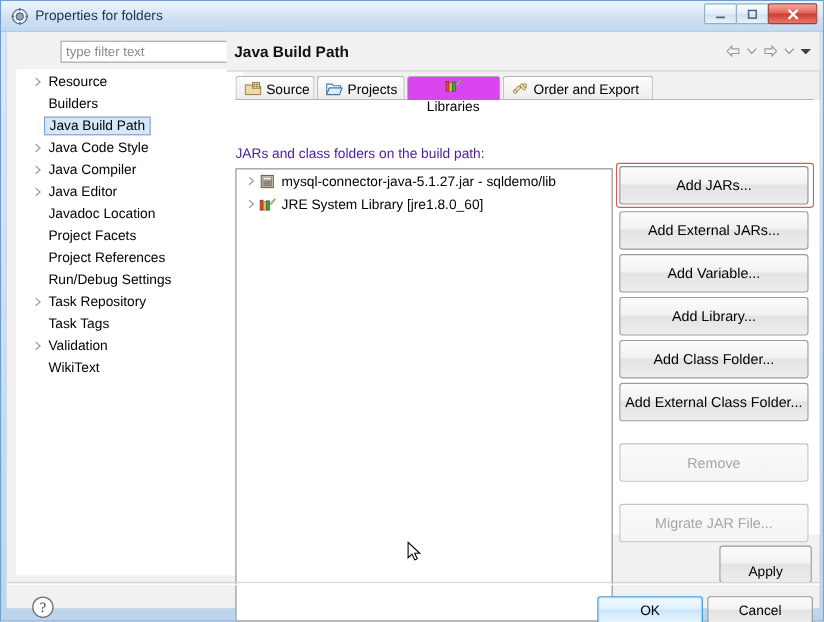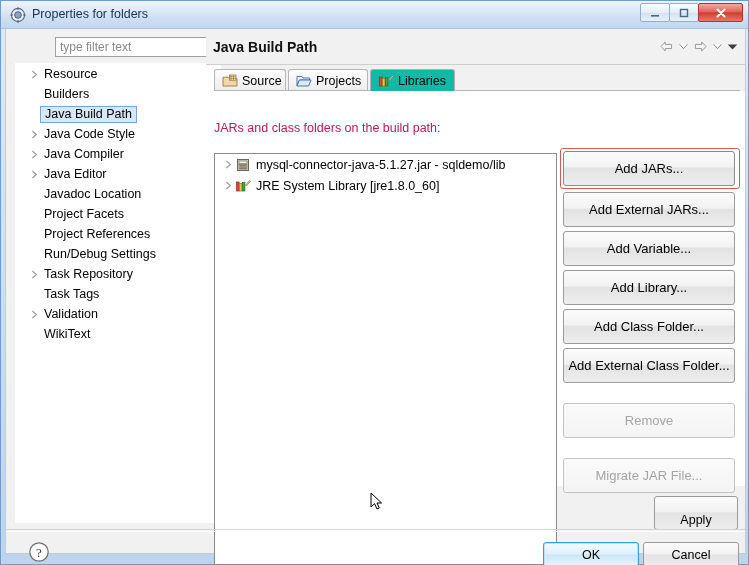--- a/index.html
+++ b/index.html
@@ -137,40 +137,41 @@
     display: flex; align-items: center; gap: 4px;
     padding: 0 8px 0 7px;
     font-size: 12.5px; color: #000;
     border: 1px solid #b6b6b6;
     border-bottom: none;
     border-radius: 3px 3px 0 0;
     background: linear-gradient(180deg,#fdfdfd 0%,#ececec 100%);
     white-space: nowrap;
   }
   .tab.active {
-    background: #14b8a6;
+    background: #d946ef;
     border-color: #b0b0b0;
     z-index: 3;
+    flex-direction: column;
   }
   .tab .tab-icon { width: 16px; height: 16px; flex: 0 0 16px;
     display: flex; align-items: center; justify-content: center; }
 
   #tab-underline {
     position: absolute; left: 208px; top: 61px;
     width: 526px; height: 1px; background: #b6b6b6;
   }
 
   #content-pane {
     position: absolute; left: 200px; top: 62px;
     width: 539px; height: 395px;
     background: #ffffff;
   }
   #list-caption {
-    position: absolute; left: 8px; top: 30px;
-    font-size: 12.5px; color: #be185d;
+    position: absolute; left: 8px; top: 42px;
+    font-size: 12.5px; color: #4c1d95;
   }
 
   
   #jar-list {
     position: absolute; left: 8px; top: 62px;
     width: 343px; height: 412px;
     background: #ffffff;
     border: 1px solid #8a8a8a;
     overflow: hidden;
   }
@@ -487,20 +488,31 @@
           <span class="tab-icon">
             <svg width="16" height="16" viewBox="0 0 16 16">
               <rect x="1.5" y="4" width="2.6" height="9" fill="#d94a3d" stroke="#8c2b22" stroke-width="0.7"></rect>
               <rect x="4.4" y="5.4" width="2.6" height="7.6" fill="#f0c24b" stroke="#9a7a17" stroke-width="0.7"></rect>
               <rect x="7.3" y="4.6" width="2.6" height="8.4" fill="#4a9e4a" stroke="#2c6a2c" stroke-width="0.7"></rect>
               <path d="M10.6 7 L14.6 2.6 L15.4 3.4 L11.4 8 Z" fill="#efe1c0" stroke="#7a6a44" stroke-width="0.7"></path>
             </svg>
           </span>
           <span>Libraries</span>
         </div>
+        <div class="tab" style="left: 243px; width: 137px;">
+          <span class="tab-icon">
+            <svg width="16" height="16" viewBox="0 0 16 16">
+              <path d="M2 9.5 L6.5 5 L8.5 7 L4 11.5 Z" fill="#f3e2a8" stroke="#8a7633" stroke-width="0.8"></path>
+              <circle cx="3.4" cy="10.4" r="1.5" fill="#f7efcf" stroke="#8a7633" stroke-width="0.8"></circle>
+              <path d="M9.5 3 L13.5 7 L11.5 9 L7.5 5 Z" fill="#f3e2a8" stroke="#8a7633" stroke-width="0.8"></path>
+              <circle cx="12.2" cy="4.6" r="1.5" fill="#f7efcf" stroke="#8a7633" stroke-width="0.8"></circle>
+            </svg>
+          </span>
+          <span>Order and Export</span>
+        </div>
       </div>
     <div id="tab-underline"></div>
 
     <div id="content-pane">
       <span id="list-caption">JARs and class folders on the build path:</span>
       <div id="jar-list">
           <div class="jar-row">
             <span class="jar-arrow">
               <svg width="7" height="9" viewBox="0 0 7 9">
                 <path d="M1.4 1 L5.4 4.5 L1.4 8" fill="none" stroke="#9a9a9a" stroke-width="1.1"></path>

